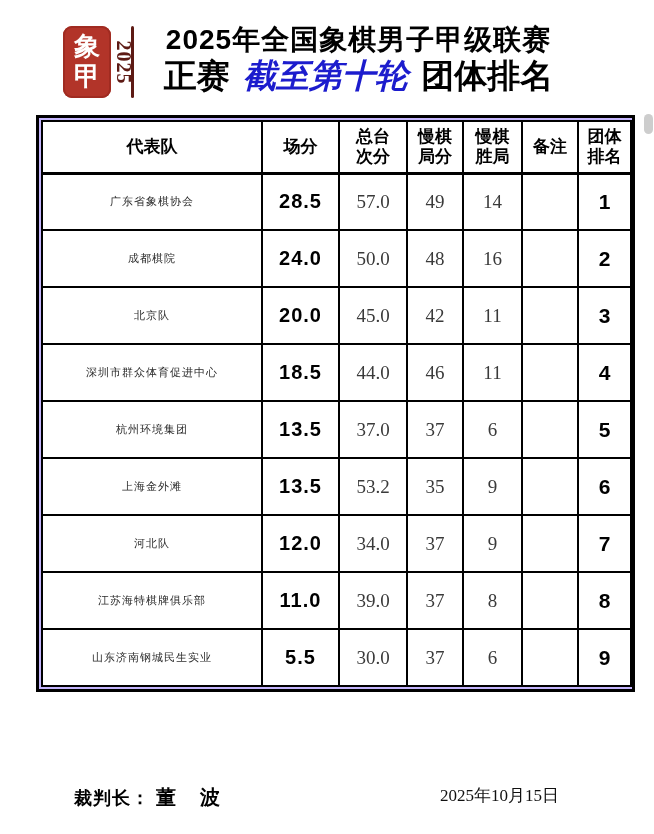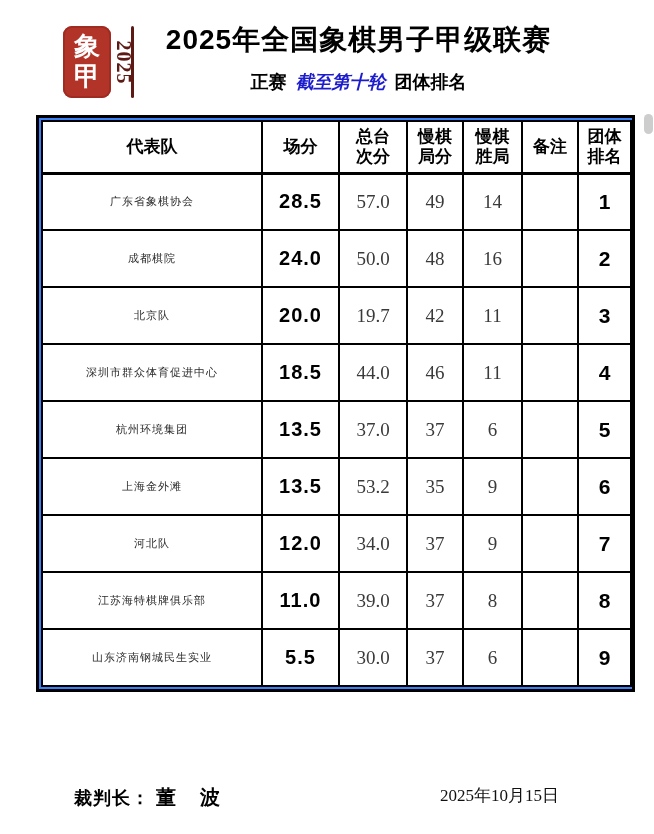--- a/index.html
+++ b/index.html
@@ -51,38 +51,38 @@
   }
 
   
   .title-block { position: absolute; left: 0; top: 24px; width: 654px; text-align: center; padding-left: 63px; }
   .title-main {
     font-size: 28px; font-weight: bold; color: #000;
     letter-spacing: 1px;
     line-height: 32px;
   }
   .title-sub {
-    margin-top: 10px;
-    font-size: 18px; font-weight: bold; color: #000;
-    line-height: 32px;
+    margin-top: 1px;
+    font-size: 33px; font-weight: bold; color: #000;
+    line-height: 38px;
   }
   .title-sub .highlight {
     font-family: "Liberation Serif", "DejaVu Serif", serif;
     font-style: italic;
     color: #1c1ccd;
     padding: 0 4px;
   }
 
   
   .table-wrap {
     position: absolute; left: 36px; top: 115px;
     width: 599px;
     border: 3px solid #000;
     padding: 2px;
-    background: #3b82f6;
+    background: #c4b5fd;
   }
   table.standings {
     border-collapse: collapse;
     width: 100%;
     table-layout: fixed;
   }
   .standings th, .standings td {
     border: 2px solid #000;
     text-align: center; vertical-align: middle;
     background: #fff;
@@ -207,21 +207,21 @@
         <td class="mpts">24.0</td>
         <td class="num">50.0</td>
         <td class="num">48</td>
         <td class="num">16</td>
         <td class="note"></td>
         <td class="rank">2</td>
       </tr>
       <tr>
         <td class="team">北京队</td>
         <td class="mpts">20.0</td>
-        <td class="num">19.7</td>
+        <td class="num">45.0</td>
         <td class="num">42</td>
         <td class="num">11</td>
         <td class="note"></td>
         <td class="rank">3</td>
       </tr>
       <tr>
         <td class="team">深圳市群众体育促进中心</td>
         <td class="mpts">18.5</td>
         <td class="num">44.0</td>
         <td class="num">46</td>

